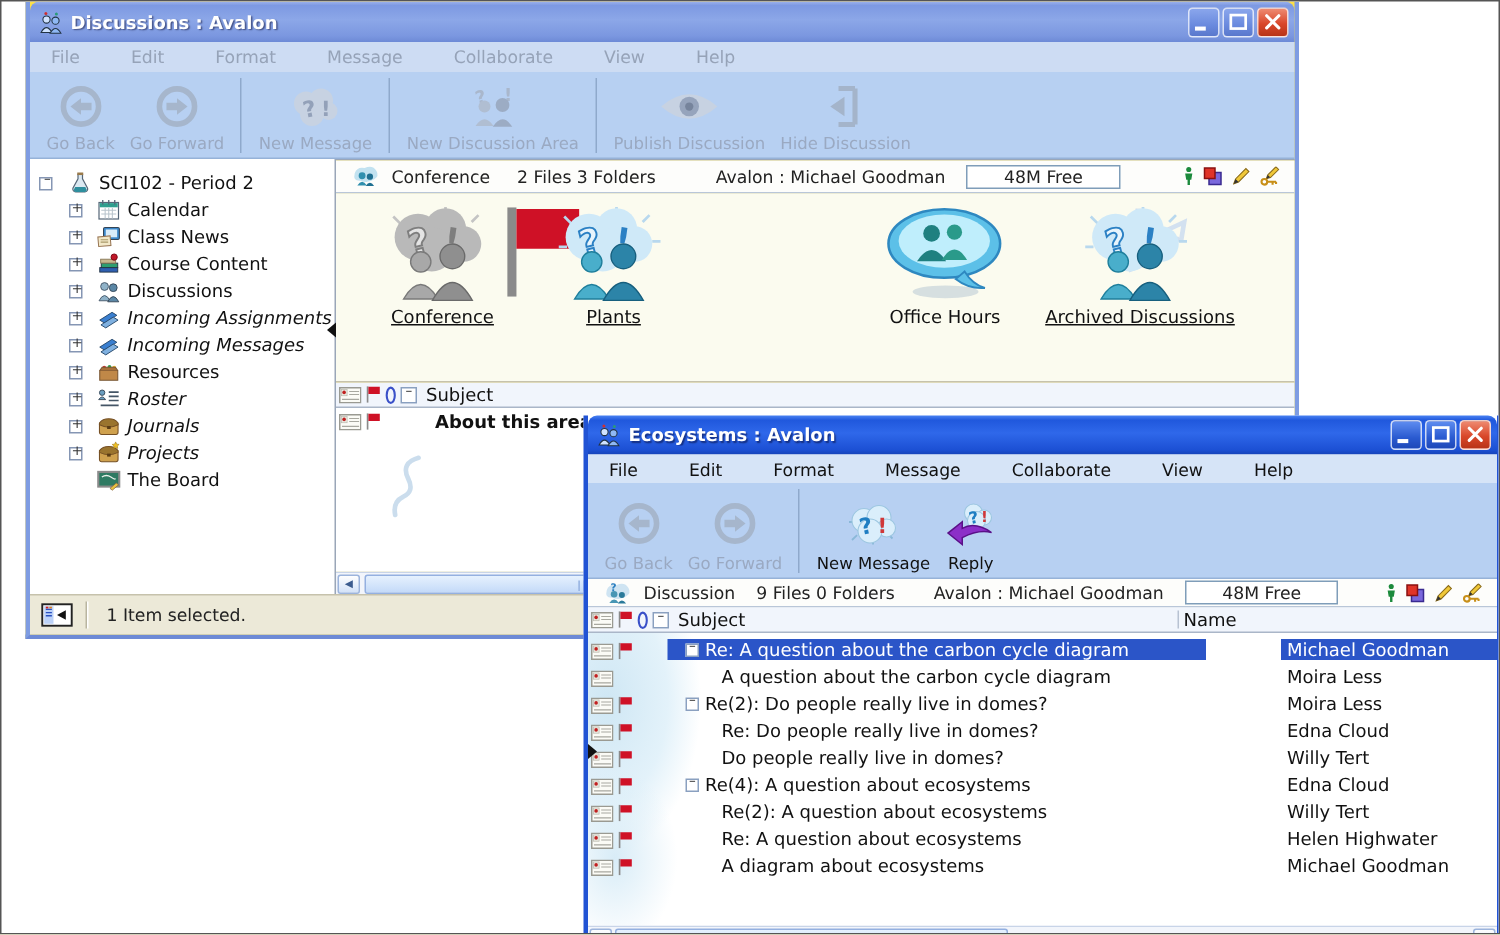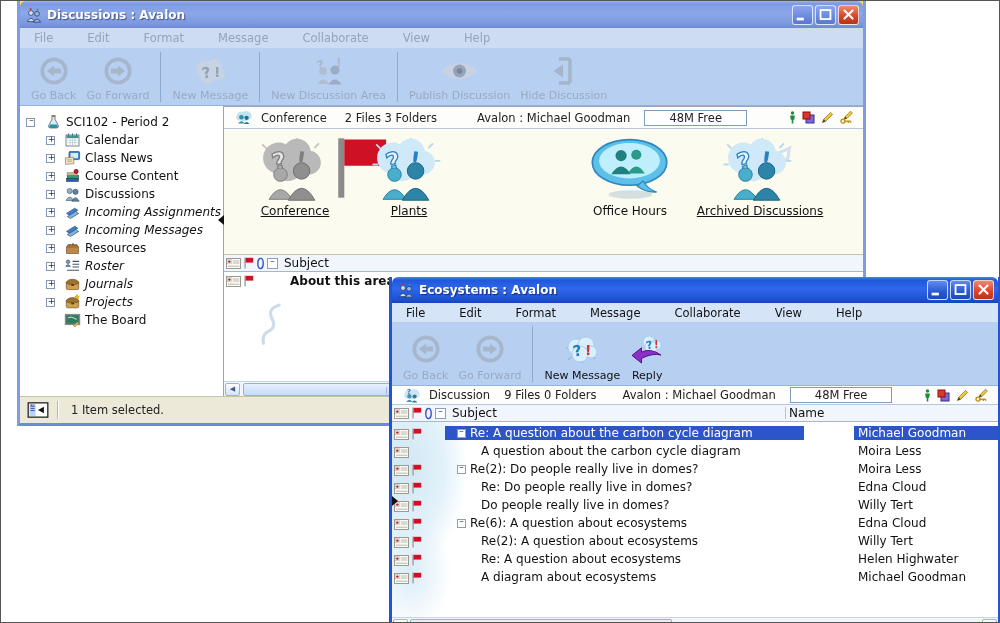--- a/index.html
+++ b/index.html
@@ -922,21 +922,21 @@
               </span>
       <span class="flagic">
                 <svg width="11" height="12" viewBox="0 0 11 12">
                   <rect x="1.5" y="0.6" width="1.1" height="10.8" fill="#8a8a8a"></rect>
                   <path d="M2.6 0.8 h7.6 v4.8 h-7.6 z" fill="#cf1126"></path>
                 </svg>
               </span>
     </span>
     <span class="cell-subj">
       <span class="mbox"></span>
-      <span>Re(6): A question about ecosystems</span>
+      <span>Re(4): A question about ecosystems</span>
     </span>
     <span class="cell-gap"></span>
     <span class="cell-name">Edna Cloud</span>
   </div>
 
   <div class="lrow flagged" data-indent="1">
     <span class="lic">
       <span>
                 <svg width="15" height="11" viewBox="0 0 15 11">
                   <rect x="0.5" y="0.5" width="14" height="10" fill="#fbfbf6" stroke="#9a9a92"></rect>

